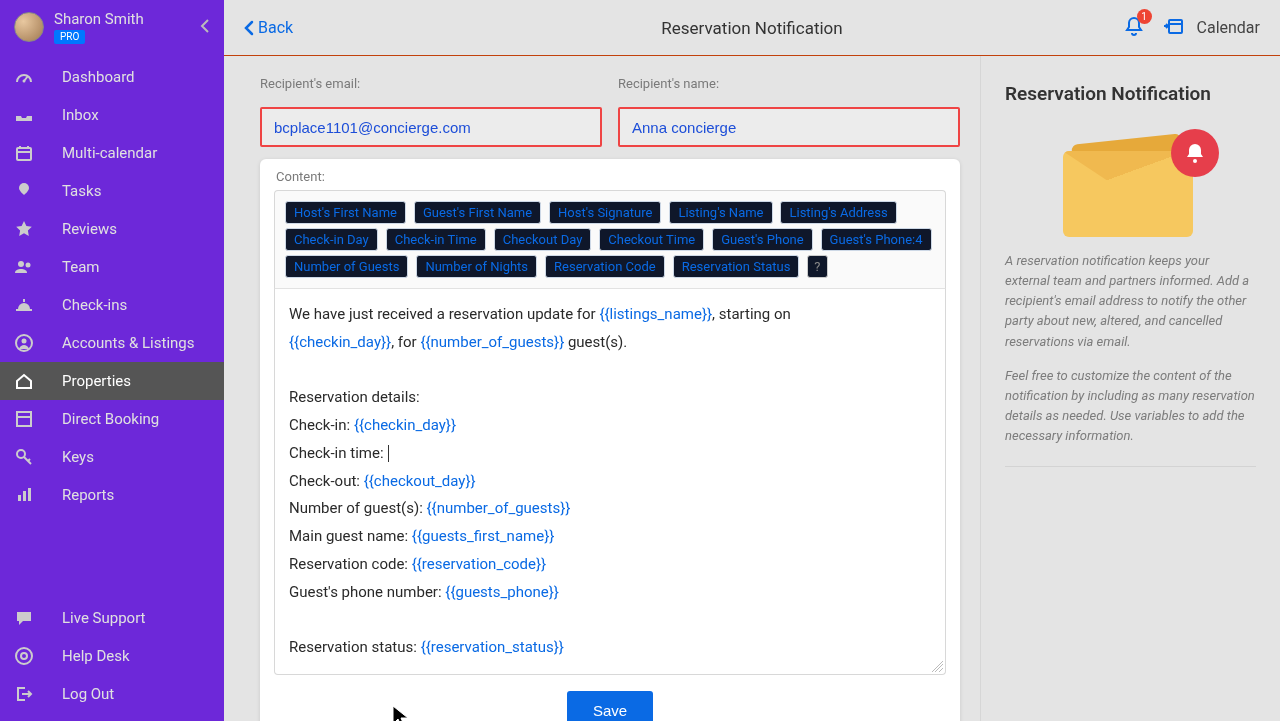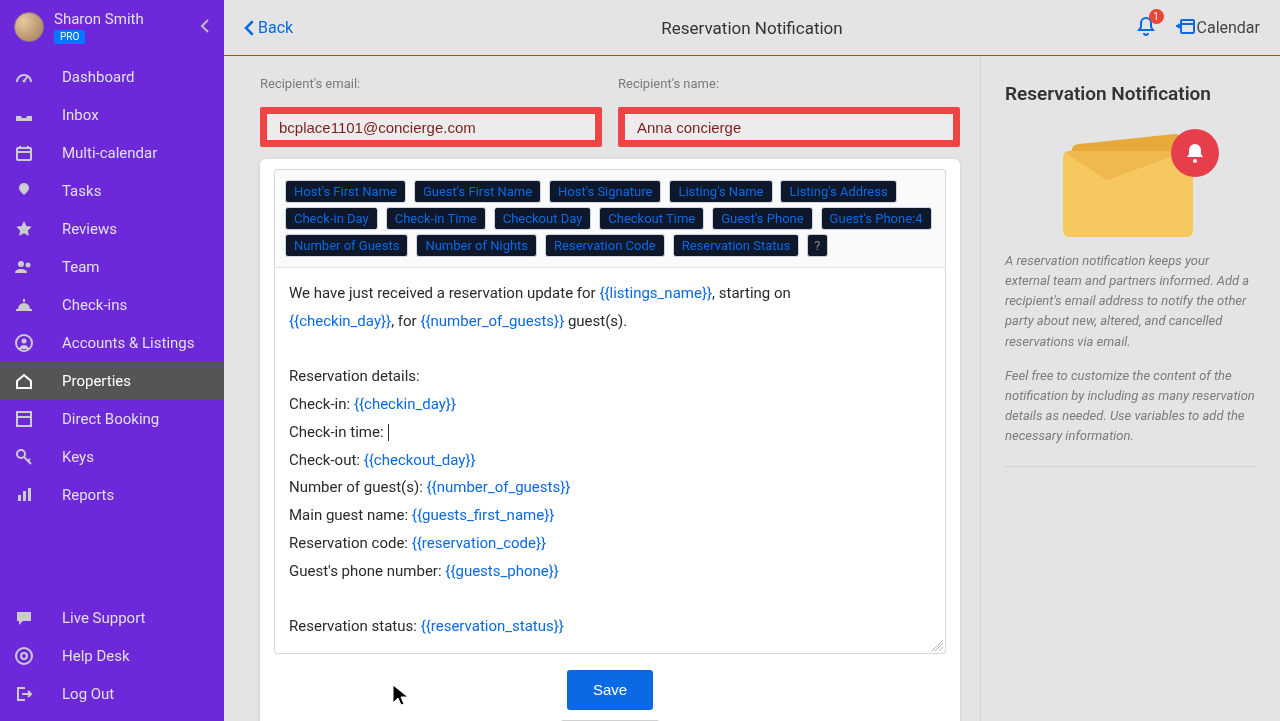--- a/index.html
+++ b/index.html
@@ -83,39 +83,39 @@
     font-size: 17px; color: #333;
   }
   .topbar-actions { margin-left: auto; display: flex; align-items: center; gap: 18px; }
   .bell-wrap { position: relative; color: #0a6ae4; cursor: pointer; }
   .bell-badge {
     position: absolute; top: -6px; right: -7px;
     background: #e43; color: #fff; font-size: 10px;
     border-radius: 50%; width: 15px; height: 15px;
     display: flex; align-items: center; justify-content: center;
   }
-  .calendar-btn { color: #444; display: flex; align-items: center; gap: 2px; cursor: pointer; font-size: 16px; }
+  .calendar-btn { color: #444; display: flex; align-items: center; gap: 14px; cursor: pointer; font-size: 16px; }
   .calendar-btn .cic { color: #0a6ae4; }
 
   
   .content-row { flex: 1; display: flex; min-height: 0; }
   .form-area {
     flex: 1; min-width: 0;
     padding: 20px 20px 20px 36px;
   }
   .fields-row { display: flex; gap: 16px; margin-bottom: 12px; }
   .field { flex: 1; display: flex; flex-direction: column; }
   .field-label { font-size: 13px; color: #7a7a7a; margin-bottom: 16px; }
   .text-input {
     height: 40px;
-    border: 7px solid #ef4444;
+    border: 2px solid #ef4444;
     background: #ececec;
     padding: 0 12px;
     font-size: 15px;
-    color: #7f1d1d;
+    color: #1d4ed8;
     border-radius: 2px;
     width: 100%;
   }
   .card {
     background: #fff;
     border-radius: 6px;
     box-shadow: 0 1px 4px rgba(0,0,0,.12);
     padding: 10px 14px 18px 14px;
   }
   .content-label { font-size: 13px; color: #7a7a7a; margin: 0 0 6px 2px; }
@@ -425,20 +425,21 @@
           <label class="field-label">Recipient's email:</label>
           <input class="text-input" type="text" value="bcplace1101@concierge.com" style="">
         </div>
         <div class="field">
           <label class="field-label">Recipient's name:</label>
           <input class="text-input" type="text" value="Anna concierge" style="">
         </div>
       </div>
 
       <div class="card">
+        <div class="content-label">Content:</div>
 
         <div class="token-box">
           <span class="token">Host's First Name</span>
           <span class="token">Guest's First Name</span>
           <span class="token">Host's Signature</span>
           <span class="token">Listing's Name</span>
           <span class="token">Listing's Address</span>
           <span class="token">Check-in Day</span>
           <span class="token">Check-in Time</span>
           <span class="token">Checkout Day</span>

